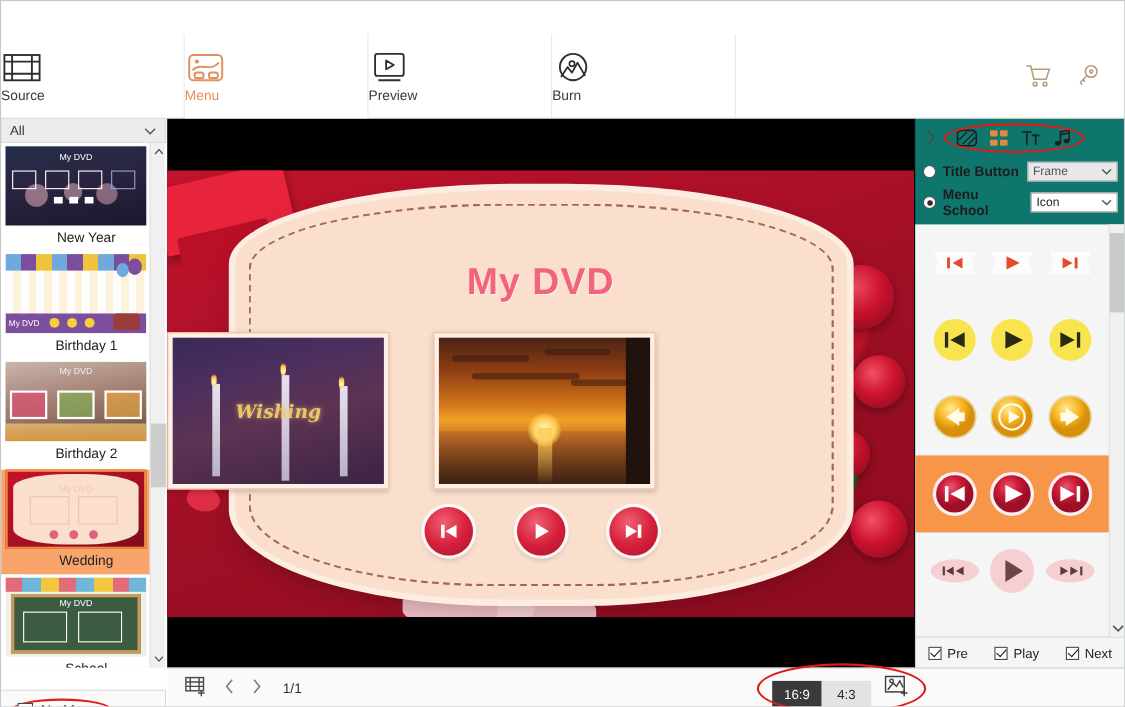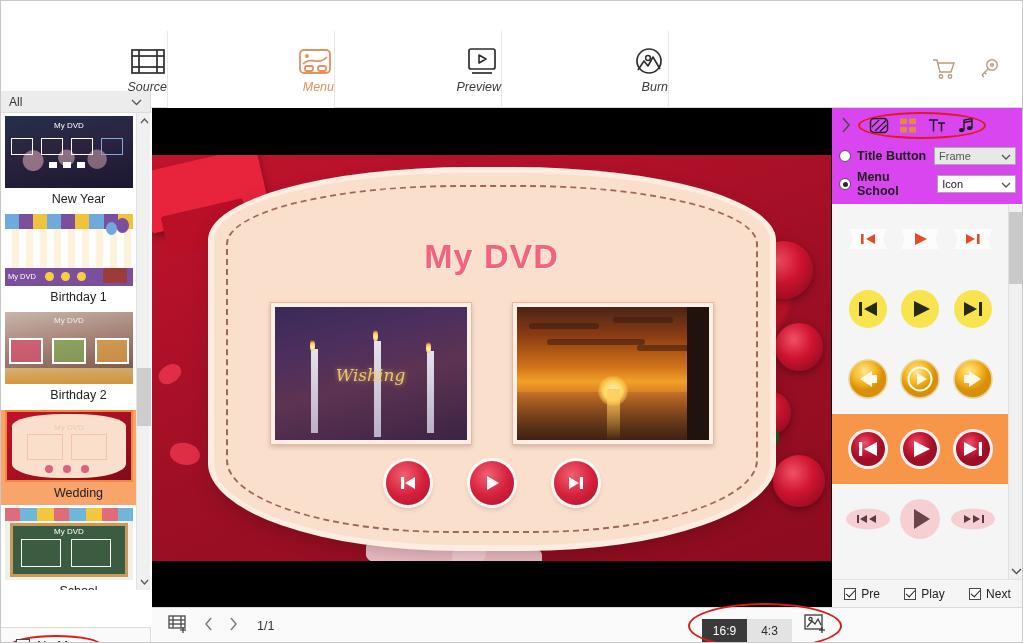--- a/index.html
+++ b/index.html
@@ -19,29 +19,29 @@
              background:radial-gradient(circle at 35% 35%, #f3d8b8 0%, #d8903f 45%, #8a4f1e 100%);
              border:1px solid #b07a3a; flex:none;}
   .app-title{ margin-left:9px; font-size:13px; color:#2a2a2a; }
   .win-btns{ margin-left:auto; display:flex; height:30px; }
   .win-btn{ width:40px;height:30px;display:flex;align-items:center;justify-content:center;}
 
   
   .topnav{ position:absolute; left:0; top:30px; width:1021px; height:77px; background:#fff;
            display:flex; border-bottom:1px solid #d9d9d9;}
   .navtab{ width:167px; height:77px; border-right:1px solid #e8e8e8;
-           display:flex;flex-direction:column;align-items:flex-end;justify-content:center;gap:3px;font-style:italic;}
+           display:flex;flex-direction:column;align-items:flex-start;justify-content:center;gap:3px;}
   .navtab .lbl{ font-size:12.5px; color:#3a3a3a;}
   .navtab.active .lbl{ color:#e2915c; }
   .navtab.active{ background:#fff; }
   .nav-spacer{ flex:1; }
   .top-right-icons{ display:flex; align-items:center; gap:22px; padding-right:22px; }
 
   
-  .sidebar{ position:absolute; left:0; top:90px; width:150px; height:499px; background:#c4b5fd;
+  .sidebar{ position:absolute; left:0; top:107px; width:150px; height:499px; background:#c4b5fd;
             border-right:1px solid #d9d9d9; }
   .cat-select{ position:relative; height:22px; background:#ececec; border-bottom:1px solid #dcdcdc;
                display:flex;align-items:center;padding:0 8px; font-size:12px;color:#333;}
   .cat-select .chev{ margin-left:auto; }
   .tmpl-list{ position:absolute; left:0; top:22px; width:150px; height:477px; overflow:hidden; background:#fff;}
   .tmpl-scroll{ position:absolute; left:0; top:0; width:136px; }
   .tmpl{ width:136px; padding:0 0 0 0; background:#fff; }
   .tmpl .thumb{ width:128px; height:72px; margin:3px auto 0; position:relative; overflow:hidden;}
   .tmpl .name{ height:23px; line-height:23px; text-align:center; font-size:12.5px; color:#222;margin-left:19px; }
   .tmpl.selected .name{ background:#f8a46b; }
@@ -89,21 +89,21 @@
 
   
   .card{ position:absolute; left:62px; top:18px; width:556px; height:372px; background:#fadfcd;
          border-radius:46% 46% 44% 44% / 18% 18% 22% 22%;
          box-shadow:0 0 0 6px #fdece0, 0 8px 22px rgba(0,0,0,.25); }
   .card::after{ content:""; position:absolute; left:12px; top:12px; right:12px; bottom:12px;
                 border:2px dashed #8a4a3c; border-radius:44% 44% 42% 42% / 17% 17% 21% 21%; opacity:.8;}
   .dvd-title{ position:absolute; left:0; right:0; top:82px; text-align:center;
               font-size:34px; font-weight:bold; color:#f2637d; letter-spacing:1px;
               text-shadow:1px 1px 0 rgba(255,255,255,.55); }
-  .thumbrow{ position:absolute; left:0; right:0; top:147px; display:flex; justify-content:center; gap:40px;}
+  .thumbrow{ position:absolute; left:0; right:0; top:147px; display:flex; justify-content:flex-start; gap:40px;font-weight:bold;}
   .vthumb{ width:202px; height:143px; background:#fdf0e6; padding:4px; border:1px solid #f0b79a;
            box-shadow:0 2px 5px rgba(0,0,0,.18); }
   .vthumb .inner{ width:100%;height:100%; overflow:hidden; position:relative; }
   .vthumb.candles .inner{ background:linear-gradient(165deg,#3a2a55 0%,#4c2f5e 28%,#5d3352 55%,#3c2344 100%);}
   .vthumb.sunset .inner{ background:linear-gradient(180deg,#4b2416 0%,#8c3d13 22%,#d4761a 46%,#f0a128 56%,#c96a20 70%,#5e2f18 100%);}
   .flame{ position:absolute; width:5px;height:12px;border-radius:50% 50% 40% 40%;
           background:radial-gradient(circle at 50% 70%, #fff6c9, #ffbe3d 55%, rgba(255,140,0,0) 85%);}
   .candlestick{ position:absolute; width:7px; background:linear-gradient(180deg,#e8e2ee,#b9b1c6); }
   .wishing{ position:absolute; left:0; right:0; top:44%; text-align:center;
             font-family:"DejaVu Serif", serif; font-style:italic; font-size:17px; color:#f3cd6b;
@@ -117,21 +117,21 @@
   .cloud{ position:absolute; height:6px; border-radius:6px; background:rgba(60,25,15,.55); }
   .rock{ position:absolute; right:0; top:0; width:22px; height:100%; background:#20120c; }
 
   .btnrow{ position:absolute; left:0; right:0; top:306px; display:flex; justify-content:center; gap:40px;}
   .pbtn{ width:44px;height:44px;border-radius:50%;
          background:radial-gradient(circle at 40% 32%, #f06070 0%, #d6203c 52%, #a8122a 100%);
          box-shadow:0 0 0 3px rgba(255,255,255,.85), 0 3px 6px rgba(0,0,0,.25);
          display:flex;align-items:center;justify-content:center;}
 
   
-  .rightpanel{ position:absolute; left:830px; top:107px; width:191px; height:499px; background:#d946ef;
+  .rightpanel{ position:absolute; left:830px; top:107px; width:191px; height:499px; background:#0f766e;
                border-left:1px solid #000; }
   .rp-tabs{ height:34px; display:flex; align-items:center; padding-left:4px; position:relative;}
   .collapse-arrow{ width:20px;height:34px;display:flex;align-items:center;justify-content:center;color:#4a4a4a;}
   .tabs-hl{ position:relative; display:flex; align-items:center; gap:6px; padding:3px 9px; margin-left:2px;}
   .tabs-hl .hl-ellipse{ border-radius:50%; }
   .rp-tab{ width:23px;height:21px;display:flex;align-items:center;justify-content:center;}
   .rp-row{ height:28px; display:flex; align-items:center; padding-left:7px; gap:6px;}
   .radio{ width:12px;height:12px;border-radius:50%;border:1.5px solid #555;background:#fff;position:relative;flex:none;}
   .radio.on::after{ content:""; position:absolute;left:2.5px;top:2.5px;width:5px;height:5px;border-radius:50%;background:#2b2b2b;}
   .rp-lbl{ font-size:12.5px; color:#1d1d1d; font-weight:bold; }

